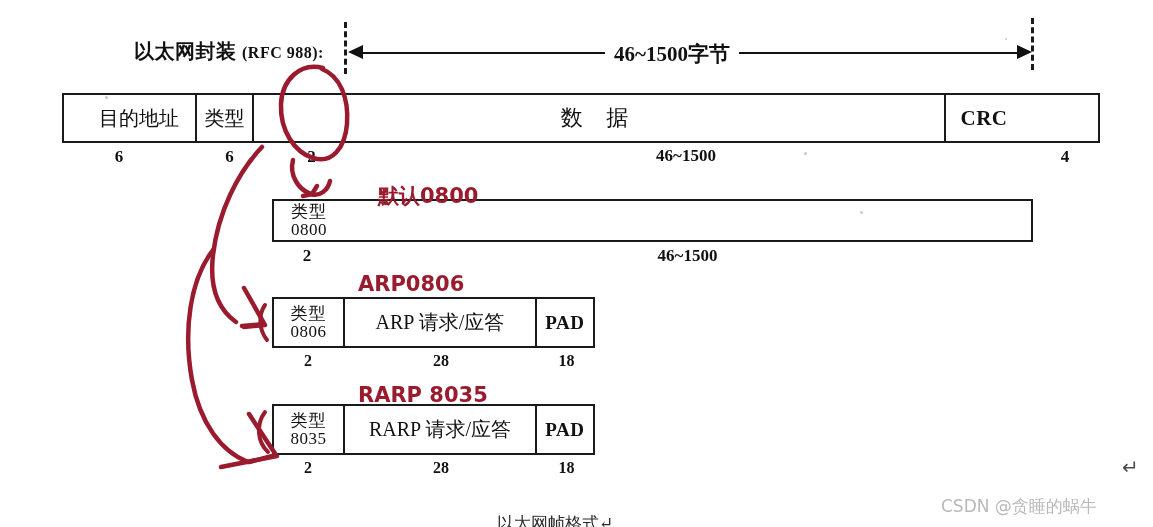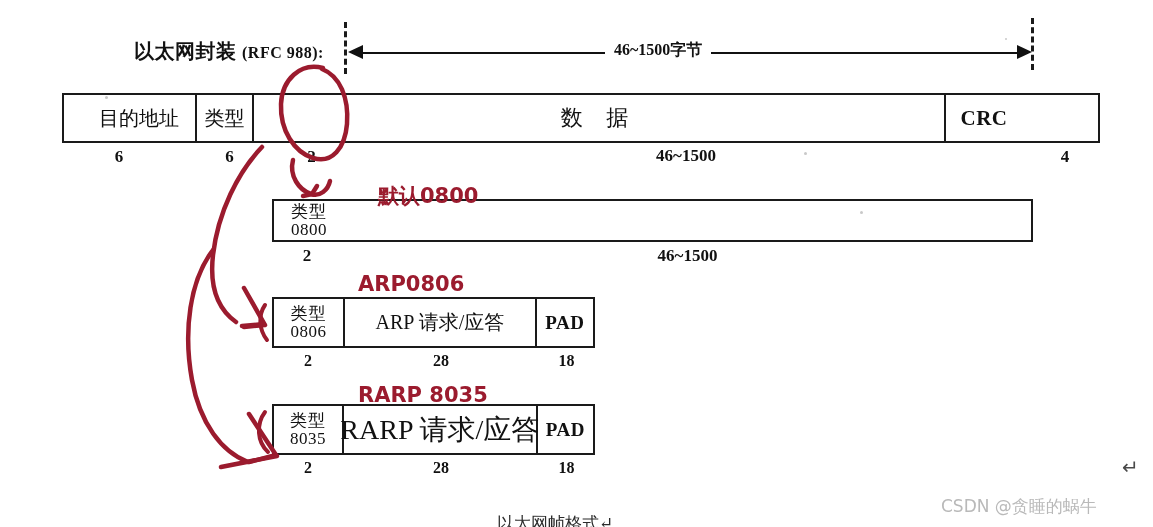--- a/index.html
+++ b/index.html
@@ -44,21 +44,21 @@
   }
   #dim-arrow-right{
     left:1017px;top:45px;width:0;height:0;
     border-top:7px solid transparent;
     border-bottom:7px solid transparent;
     border-left:15px solid #111;
   }
   #dim-label{
     left:605px;top:40px;
     background:#fff;padding:0 9px;
-    font-size:16px;font-weight:700;color:#111;white-space:nowrap;
+    font-size:21px;font-weight:700;color:#111;white-space:nowrap;
   }
 
   
   .frame{position:absolute;display:flex;border:2px solid #1a1a1a;box-sizing:border-box;background:#fff;}
   .cell{
     box-sizing:border-box;
     display:flex;align-items:center;justify-content:center;
     border-right:2px solid #1a1a1a;
     font-size:20px;color:#111;
     text-align:center;
@@ -93,21 +93,21 @@
 
   
   #frame-arp{left:272px;top:297px;width:323px;height:51px;}
   #frame-arp .c-type{width:72px;}
   #frame-arp .c-body{width:194px;font-size:20px;}
   #frame-arp .c-pad {width:57px;font-size:19px;font-weight:700;letter-spacing:.5px;}
 
   
   #frame-rarp{left:272px;top:404px;width:323px;height:51px;}
   #frame-rarp .c-type{width:72px;}
-  #frame-rarp .c-body{width:194px;font-size:28px;}
+  #frame-rarp .c-body{width:194px;font-size:20px;}
   #frame-rarp .c-pad {width:57px;font-size:19px;font-weight:700;letter-spacing:.5px;}
 
   
   .redtext{
     position:absolute;
     color:#9b1b2e;
     font-family:"DejaVu Sans","Liberation Sans",sans-serif;
     font-weight:700;
     white-space:nowrap;
   }

